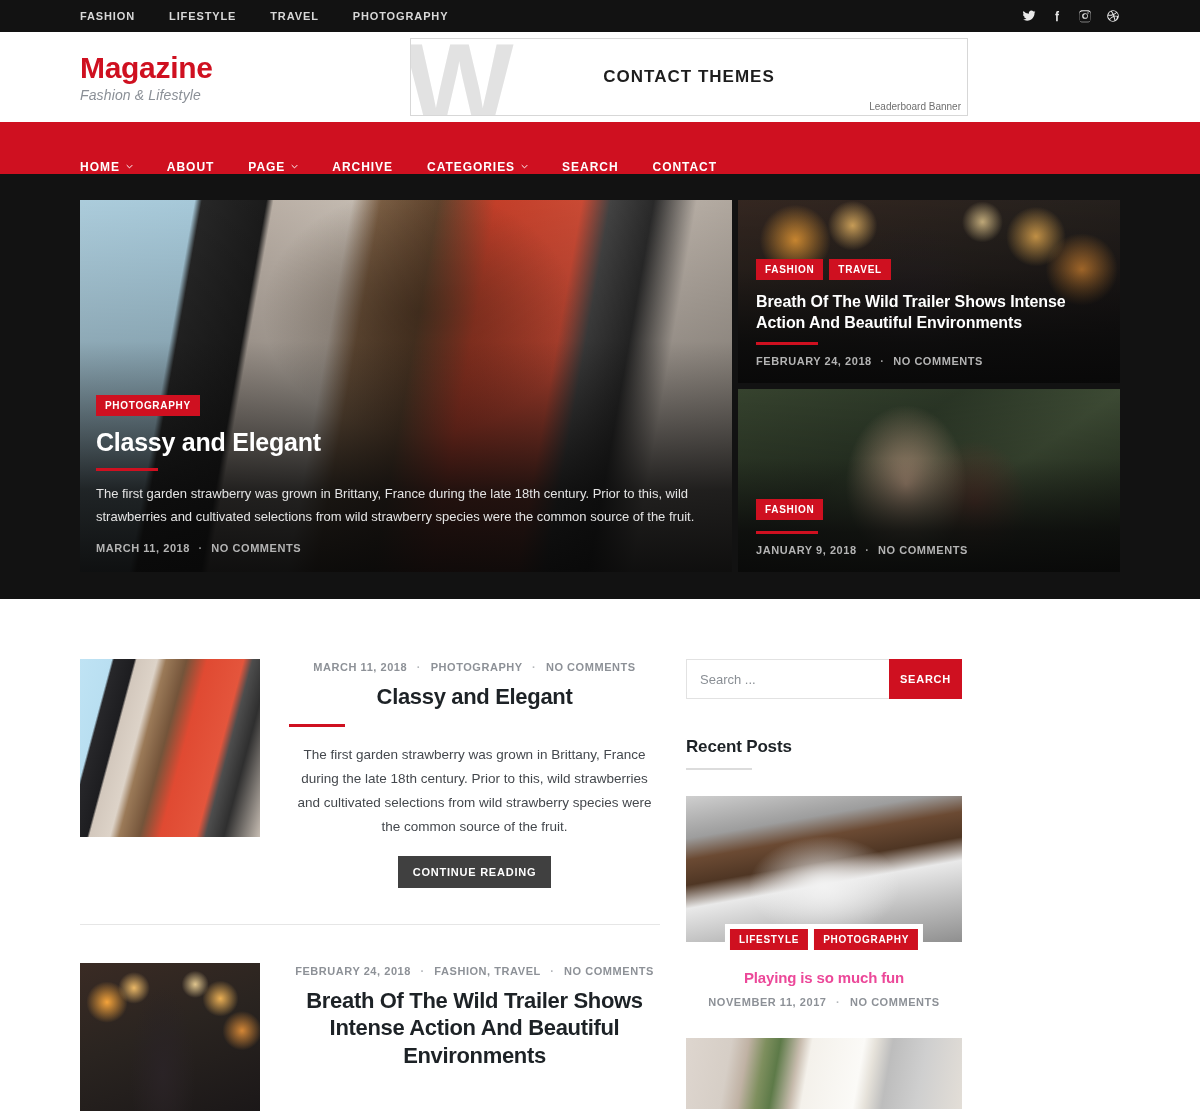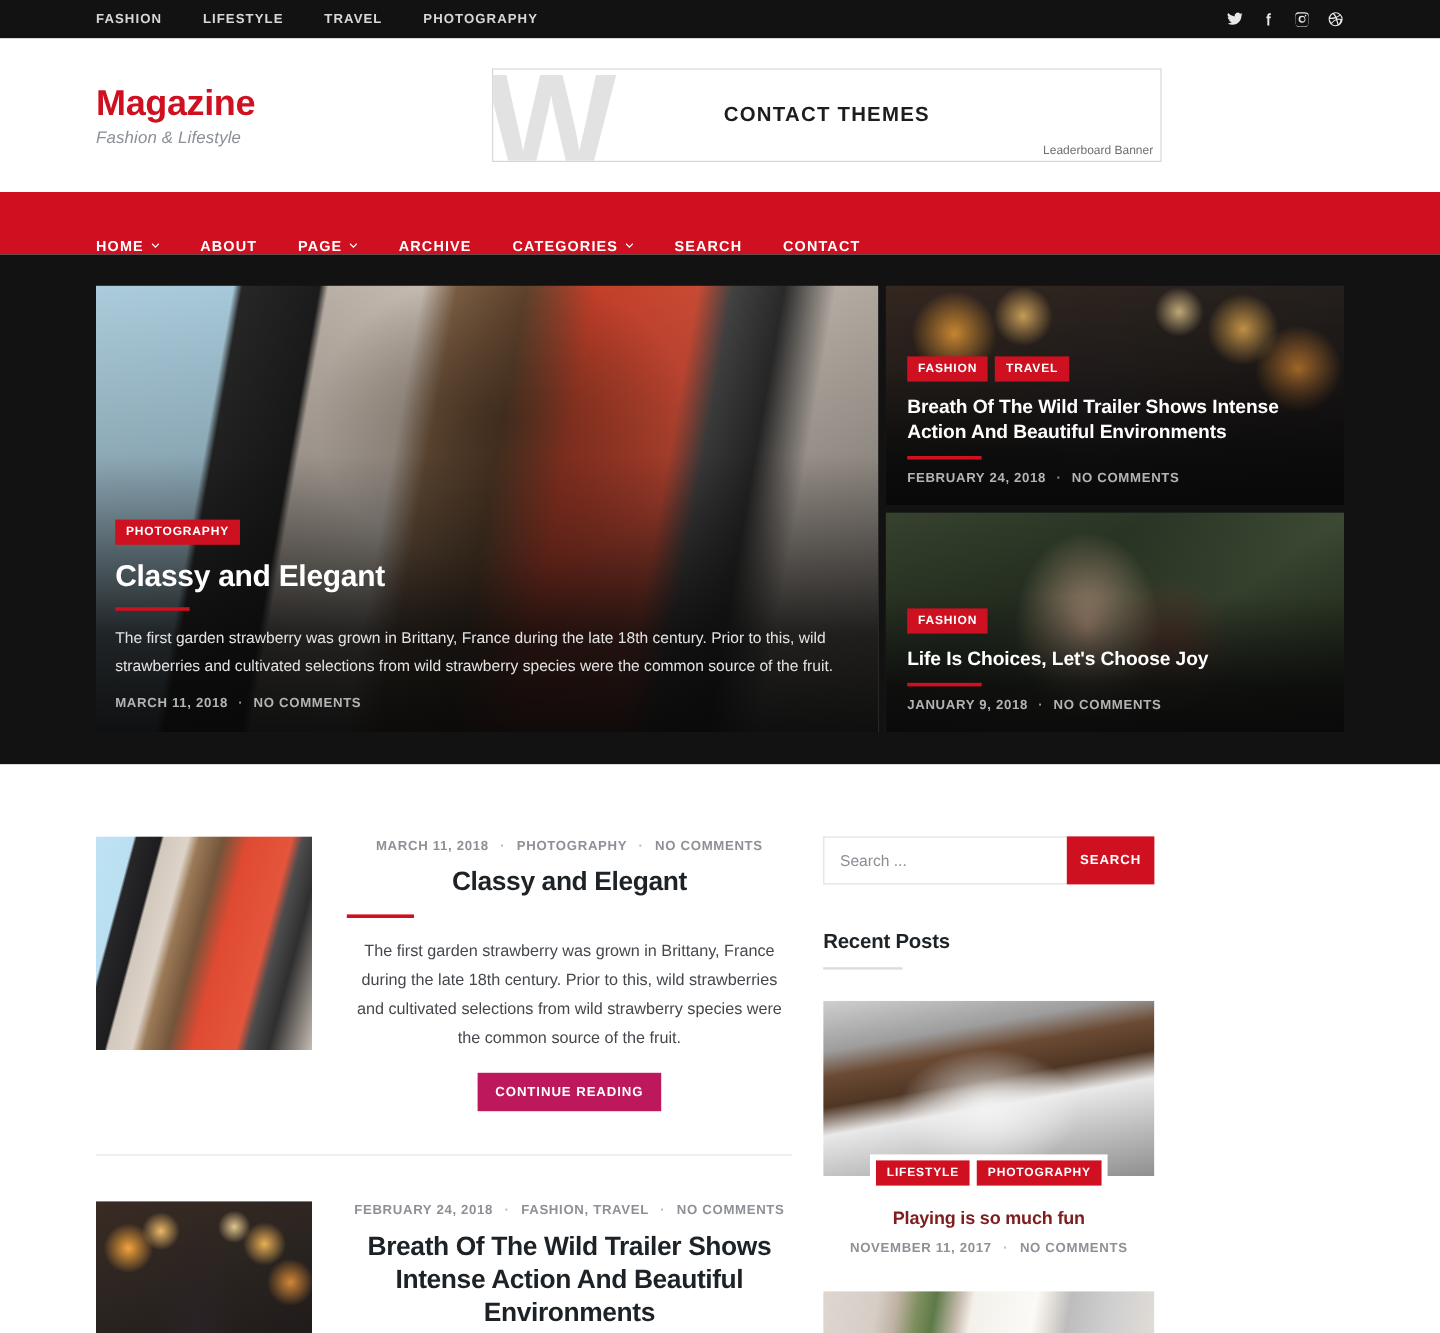--- a/index.html
+++ b/index.html
@@ -30,21 +30,21 @@
     padding: 0 18px 0 0;
     margin-right: 16px;
     line-height: 32px;
     white-space: nowrap;
   }
   .topnav a:last-child { margin-right: 0; }
   .social { margin-left: auto; display: flex; align-items: center; gap: 14px; }
   .social .si { display: block; width: 14px; height: 14px; fill: #e9e9e9; }
 
   
-  .header { background: #fff; height: 128px; display: flex; align-items: center; }
+  .header { background: #fff; height: 90px; display: flex; align-items: center; border-radius: 14px; }
   .header .wrap { display: flex; align-items: center; }
   .brand { width: 330px; }
   .brand .logo {
     font-size: 30px;
     font-weight: bold;
     color: #cf1020;
     letter-spacing: -.01em;
     line-height: 1.1;
   }
   .brand .tag {
@@ -167,21 +167,21 @@
   .post h2 {
     font-size: 22px; font-weight: bold; color: #1d2226;
     line-height: 1.25; letter-spacing: -.015em;
   }
   .post .rule2 { width: 56px; height: 3px; background: #cf1020; margin: 13px 0 16px; }
   .post p {
     font-size: 13.5px; line-height: 1.78; color: #44484d;
   }
   .cta {
     display: inline-block; margin-top: 17px;
-    background: #be185d; color: #fff;
+    background: #404040; color: #fff;
     font-size: 11px; font-weight: bold; letter-spacing: .07em;
     padding: 10px 15px; text-decoration: none;
   }
   .divider { height: 1px; background: #e6e6e6; margin: 36px 0 38px; }
 
   
   .sidebar { width: 276px; }
   .searchrow { display: flex; height: 40px; border-radius: 19px; }
   .searchrow input {
     flex: 1; border: 1px solid #e2e2e2; border-right: none;
@@ -200,21 +200,21 @@
   .wrule { width: 66px; height: 2px; background: #dcdcdc; margin-top: 11px; }
   .rp { margin-top: 26px; position: relative; }
   .rp .rimg { width: 276px; height: 146px; overflow: hidden; position: relative; }
   .rp .rcats {
     position: absolute; left: 50%; transform: translateX(-50%);
     top: 128px; display: flex; gap: 6px;
     background: #fff; padding: 5px 5px 0 5px;
   }
   .rp .rtitle {
     text-align: center; font-size: 15px; font-weight: bold;
-    color: #7f1d1d; margin-top: 27px; letter-spacing: -.01em;
+    color: #ec4899; margin-top: 27px; letter-spacing: -.01em;
   }
   .rp .rmeta {
     text-align: center; font-size: 11px; font-weight: bold;
     letter-spacing: .05em; color: #8d9197; margin-top: 10px;
   }
   .rp .rmeta .sep { padding: 0 6px; color: #b4b7bb; }
   .rp2 { margin-top: 30px; }
   .rp2 .rimg { height: 71px; }
 
   
@@ -388,21 +388,20 @@
         </div>
       </article>
 
       <article class="hero-small">
         <div class="ph img-life"></div>
         <div class="scrim"></div>
         <div class="hero-content">
           <div class="cats">
             <span class="cat">FASHION</span>
           </div>
-          <h3>Life Is Choices, Let's Choose Joy</h3>
           <div class="rule"></div>
           <div class="meta">
             <span>JANUARY 9, 2018</span>
             <span class="sep">·</span>
             <span>NO COMMENTS</span>
           </div>
         </div>
       </article>
 
     </div>

